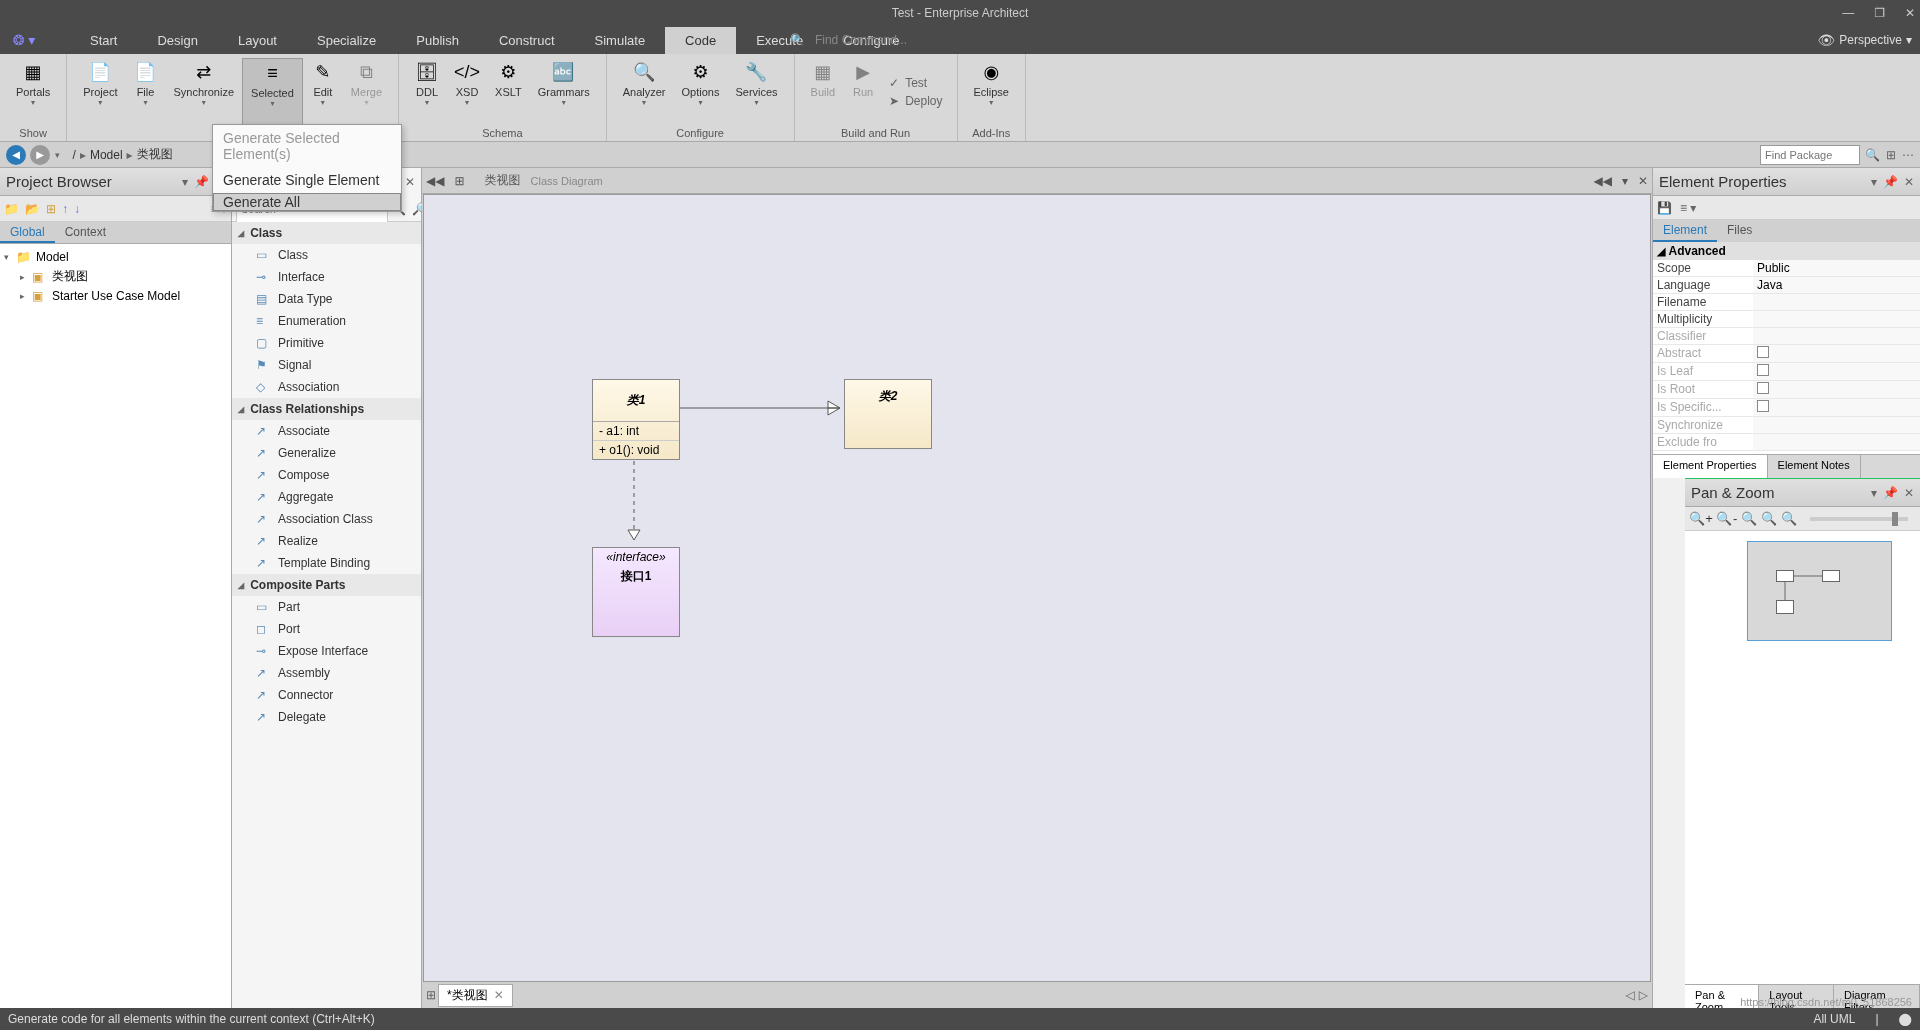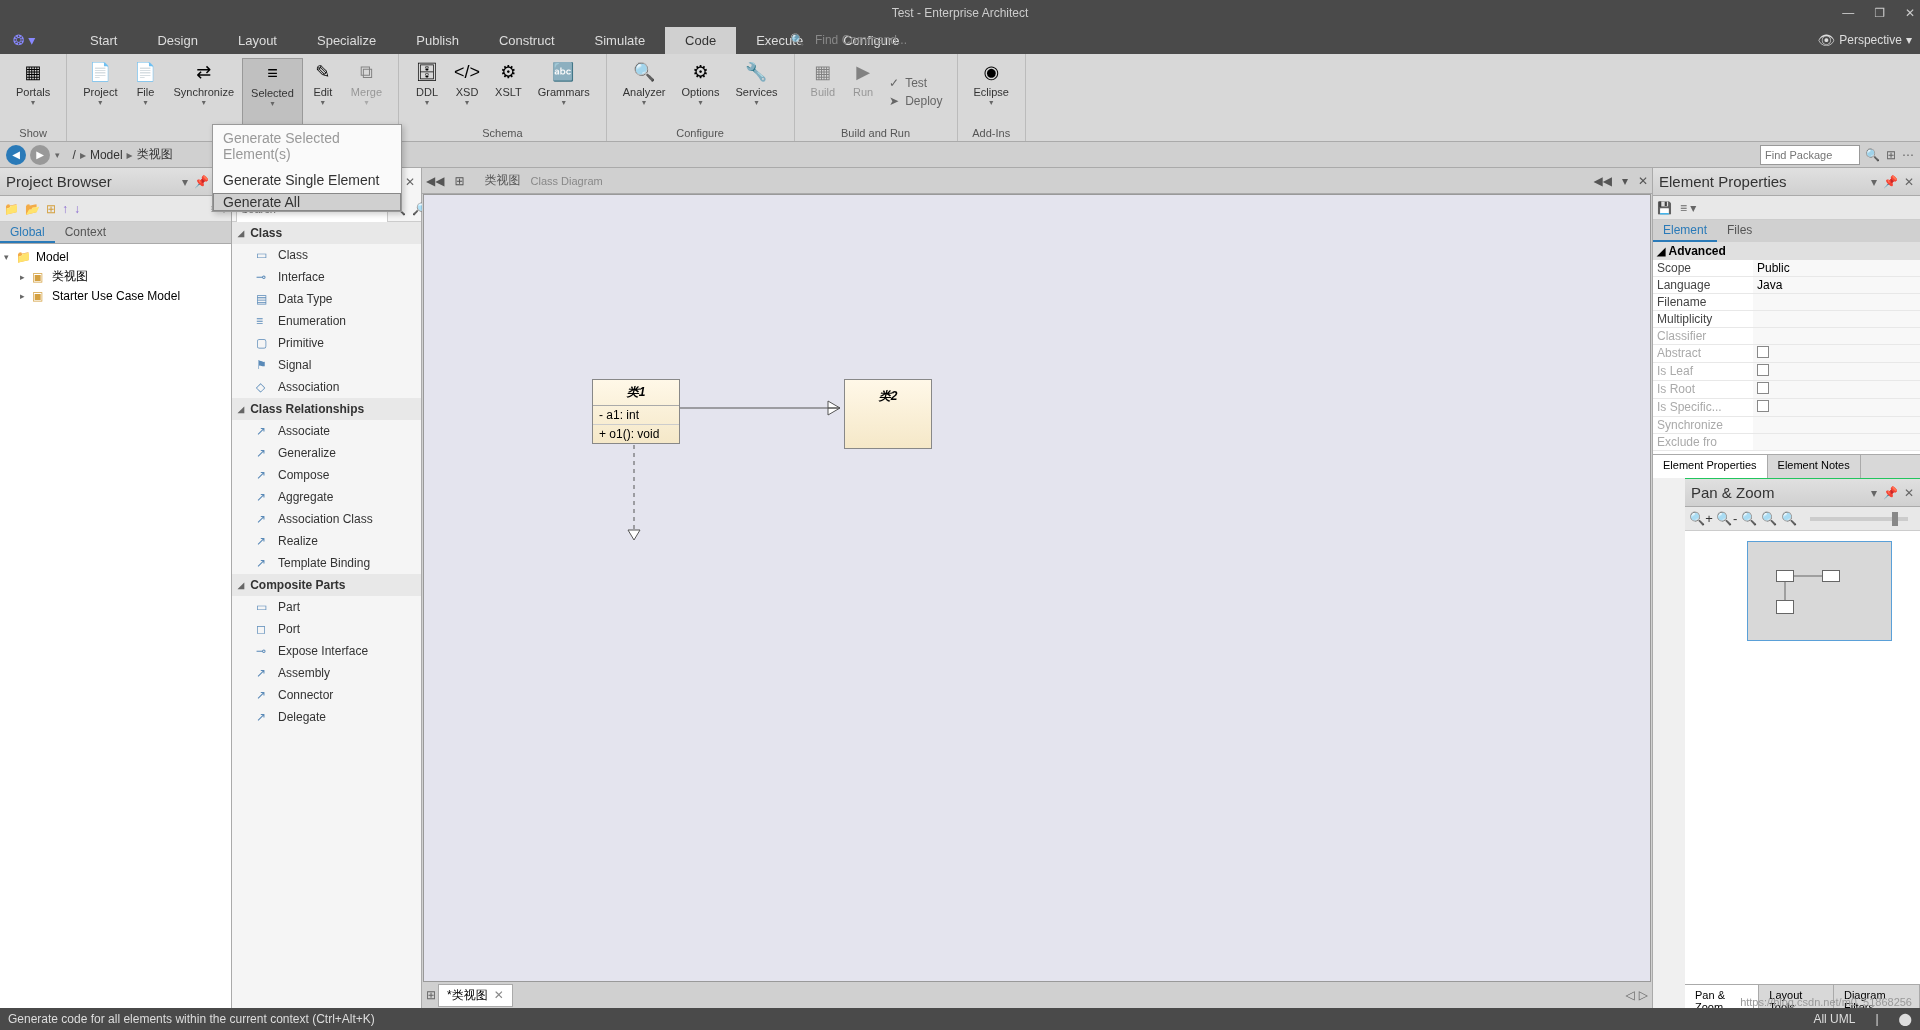--- a/index.html
+++ b/index.html
@@ -86,21 +86,21 @@
 .canvas-area { flex: 1; display: flex; flex-direction: column; background: #d0d0d0; }
 .canvas-header { height: 26px; background: #d0d0d0; display: flex; align-items: center; padding: 0 4px; gap: 10px; color: #555; border-bottom: 1px solid #aaa; }
 .canvas-inner { flex: 1; background: #e4e4ee; position: relative; overflow: hidden; border: 1px solid #999; margin: 0 1px; }
 .diagram-tab { height: 26px; display: flex; align-items: center; background: #d0d0d0; padding: 0 4px; gap: 2px; }
 .dtab { background: #fff; border: 1px solid #aaa; padding: 2px 8px; display: flex; align-items: center; gap: 6px; font-size: 13px; }
 .dtab-close { color: #888; cursor: pointer; }
 .dtab-nav { margin-left: auto; display: flex; gap: 4px; color: #666; }
 
 
 .uml-class { position: absolute; border: 1px solid #888; background: linear-gradient(#fff8e8,#f5e8c8); font-size: 11px; }
-.uml-class-name { text-align: center; font-weight: bold; font-style: italic; padding: 4px; border-bottom: 1px solid #aaa; }
+.uml-class-name { text-align: center; font-weight: bold; font-style: italic; padding: 12px; border-bottom: 1px solid #aaa; }
 .uml-row { padding: 2px 6px; border-bottom: 1px solid #ccc; }
 .uml-row:last-child { border-bottom: none; }
 .uml-interface { position: absolute; border: 1px solid #888; background: linear-gradient(#f5e8ff,#e8d0f5); font-size: 11px; }
 .uml-interface-label { text-align: center; font-style: italic; padding: 2px; }
 .uml-interface-name { text-align: center; font-weight: bold; padding: 2px 4px 8px 4px; }
 svg.conn { position: absolute; top: 0; left: 0; pointer-events: none; }
 
 
 .right-col { width: 268px; display: flex; flex-direction: column; border-left: 1px solid #aaa; }
 .props-panel { flex: 0 0 auto; display: flex; flex-direction: column; justify-content: flex-end; }
@@ -481,20 +481,24 @@
         <polygon points="210,345 204,335 216,335" fill="white" stroke="#555"></polygon>
       </svg>
       <div class="uml-class" style="left:168px;top:184px;width:88px;">
         <div class="uml-class-name">类1</div>
         <div class="uml-row">-   a1: int</div>
         <div class="uml-row">+  o1(): void</div>
       </div>
       <div class="uml-class" style="left:420px;top:184px;width:88px;height:70px;">
         <div class="uml-class-name" style="border:none;padding-top:8px;">类2</div>
       </div>
+      <div class="uml-interface" style="left:168px;top:352px;width:88px;height:90px;">
+        <div class="uml-interface-label">«interface»</div>
+        <div class="uml-interface-name">接口1</div>
+      </div>
     </div>
     <div class="diagram-tab">
       <span style="color:#666;">⊞</span>
       <div class="dtab">
         <span>*类视图</span>
         <span class="dtab-close">✕</span>
       </div>
       <div class="dtab-nav">
         <span>◁</span>
         <span>▷</span>

